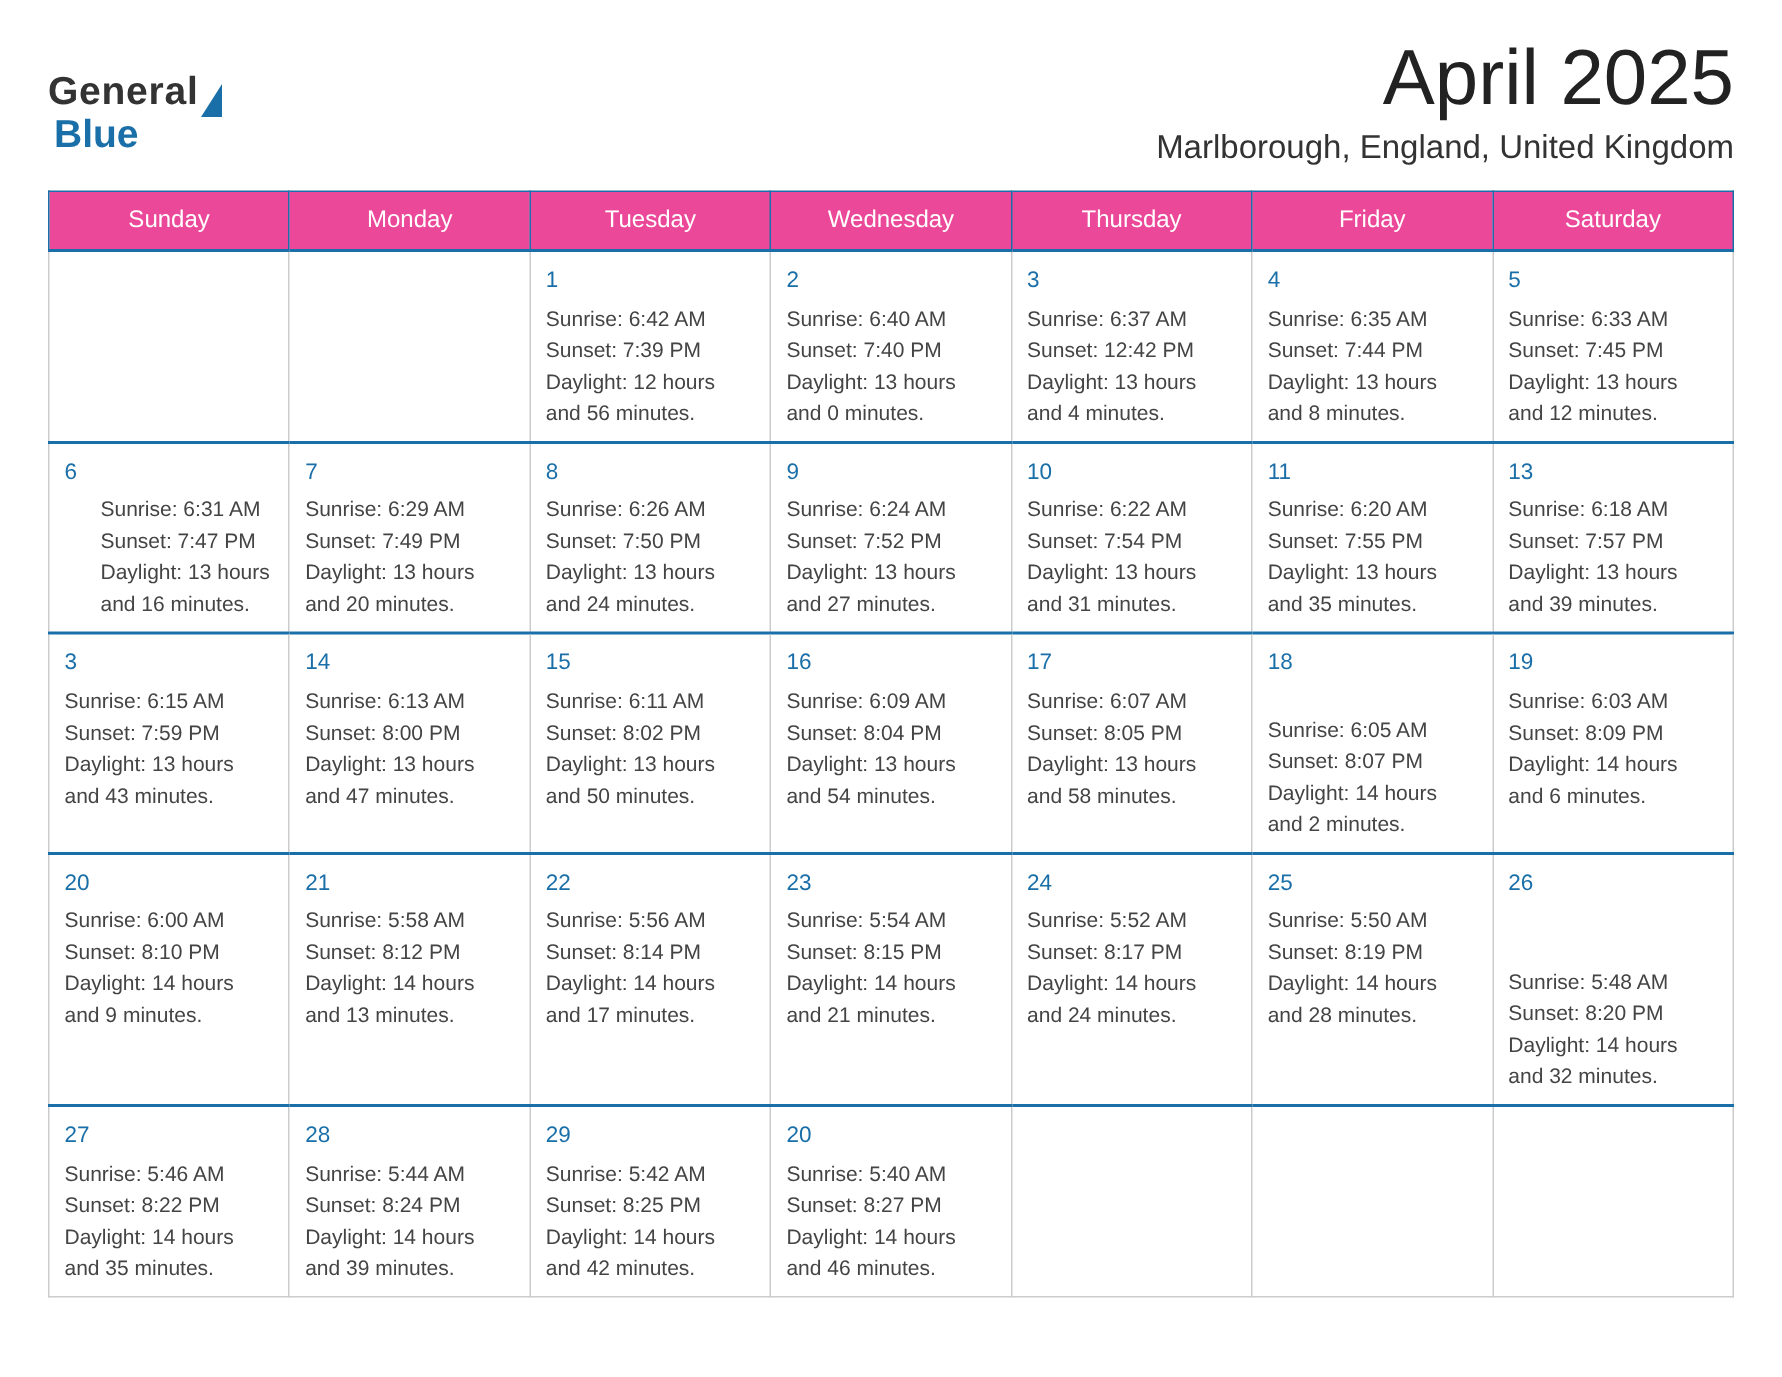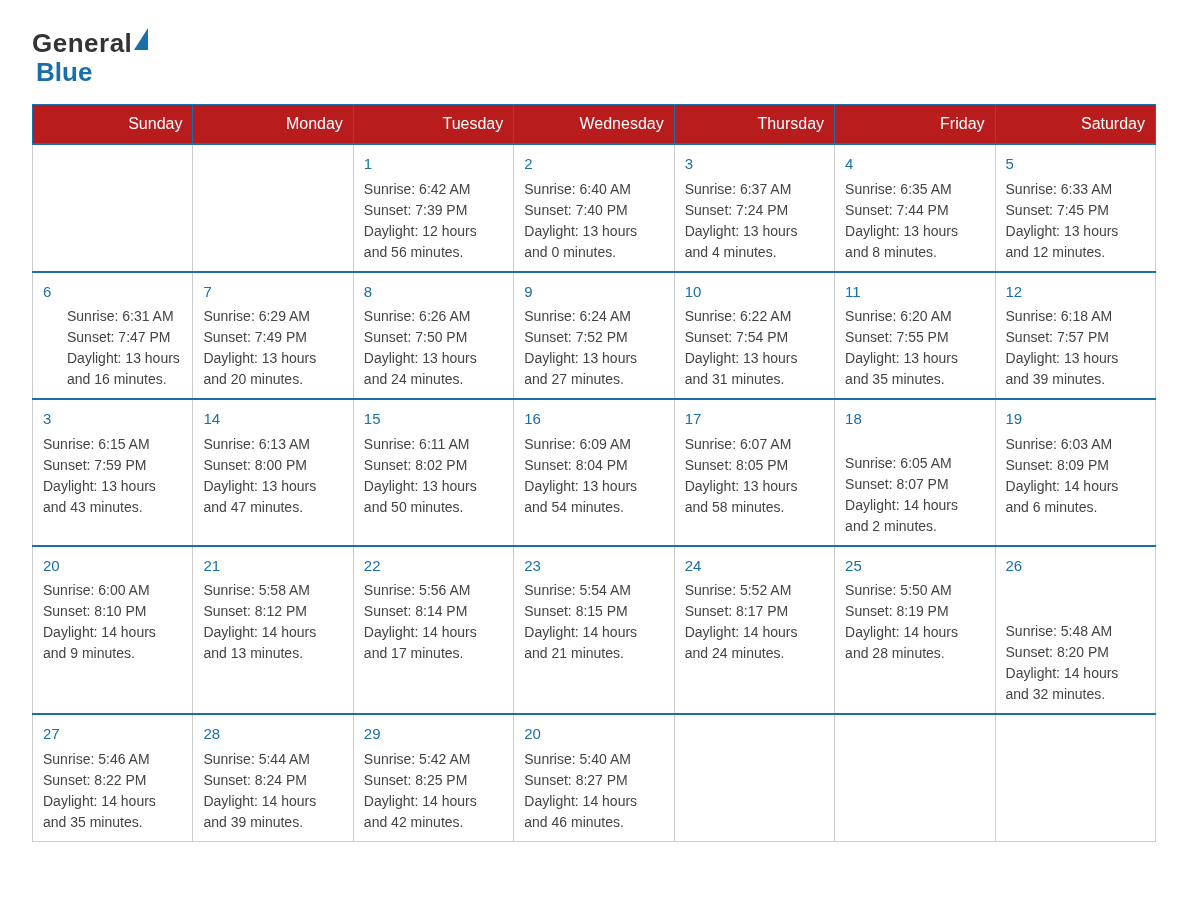--- a/index.html
+++ b/index.html
@@ -18,21 +18,22 @@
       margin-bottom: 16px;
     }
     .logo {
       display: flex;
       flex-direction: column;
       align-items: flex-start;
       margin-top: 4px;
     }
     .logo-top {
       display: flex;
-      align-items: flex-start;
+      align-items: flex-end;
+      margin-top: 17px;
     }
     .logo-general {
       font-size: 26px;
       font-weight: bold;
       color: #333;
       letter-spacing: 0.5px;
     }
     .logo-triangle {
       width: 0;
       height: 0;
@@ -61,26 +62,26 @@
       font-size: 22px;
       color: #333;
       margin-top: 4px;
     }
     .calendar {
       width: 100%;
       border-collapse: collapse;
       border: 1px solid #aaa;
     }
     .calendar th {
-      background-color: #b91c1c;
+      background-color: #ec4899;
       color: #fff;
       font-size: 16px;
       font-weight: normal;
       padding: 10px 10px;
-      text-align: right;
+      text-align: center;
       border: 1px solid #1a6fa8;
     }
     .calendar td {
       vertical-align: top;
       padding: 8px 10px;
       border: 1px solid #ccc;
       width: calc(100% / 7);
       font-size: 13px;
       line-height: 1.5;
       min-height: 90px;
@@ -106,20 +107,24 @@
 </head>
 <body>
 
 <div class="header">
   <div class="logo">
     <div class="logo-top">
       <span class="logo-general">General</span>
       <div class="logo-triangle"></div>
     </div>
     <span class="logo-blue">Blue</span>
+  </div>
+  <div class="title-section">
+    <div class="month-title">April 2025</div>
+    <div class="location">Marlborough, England, United Kingdom</div>
   </div>
 </div>
 
 <table class="calendar">
   <thead>
     <tr>
     <th>Sunday</th>
         <th>Monday</th>
         <th>Tuesday</th>
         <th>Wednesday</th>
@@ -142,21 +147,21 @@
         <td>
           <span class="day-number">2</span>
           <div class="day-info" style="white-space: pre-line;">Sunrise: 6:40 AM
 Sunset: 7:40 PM
 Daylight: 13 hours
 and 0 minutes.</div>
         </td>
         <td>
           <span class="day-number">3</span>
           <div class="day-info" style="white-space: pre-line;">Sunrise: 6:37 AM
-Sunset: 7:24 PM
+Sunset: 12:42 PM
 Daylight: 13 hours
 and 4 minutes.</div>
         </td>
         <td>
           <span class="day-number">4</span>
           <div class="day-info" style="white-space: pre-line;">Sunrise: 6:35 AM
 Sunset: 7:44 PM
 Daylight: 13 hours
 and 8 minutes.</div>
         </td>
@@ -205,21 +210,21 @@
 and 31 minutes.</div>
         </td>
         <td>
           <span class="day-number">11</span>
           <div class="day-info" style="white-space: pre-line;">Sunrise: 6:20 AM
 Sunset: 7:55 PM
 Daylight: 13 hours
 and 35 minutes.</div>
         </td>
         <td>
-          <span class="day-number">12</span>
+          <span class="day-number">13</span>
           <div class="day-info" style="white-space: pre-line;">Sunrise: 6:18 AM
 Sunset: 7:57 PM
 Daylight: 13 hours
 and 39 minutes.</div>
         </td>
       </tr>
       <tr class="week-row">
         <td>
           <span class="day-number">3</span>
           <div class="day-info" style="white-space: pre-line;">Sunrise: 6:15 AM

